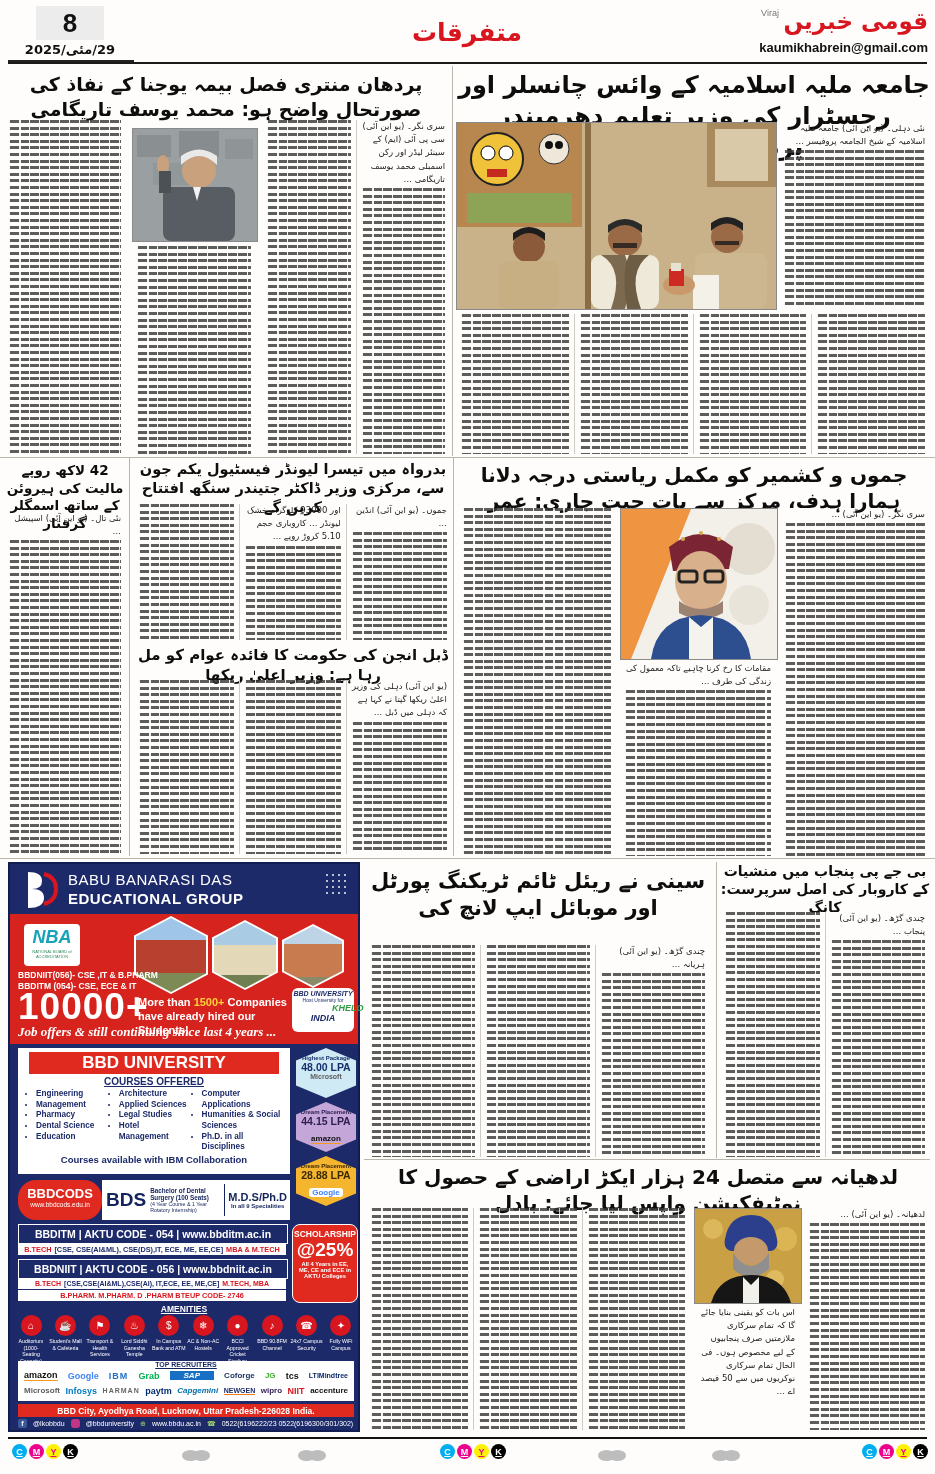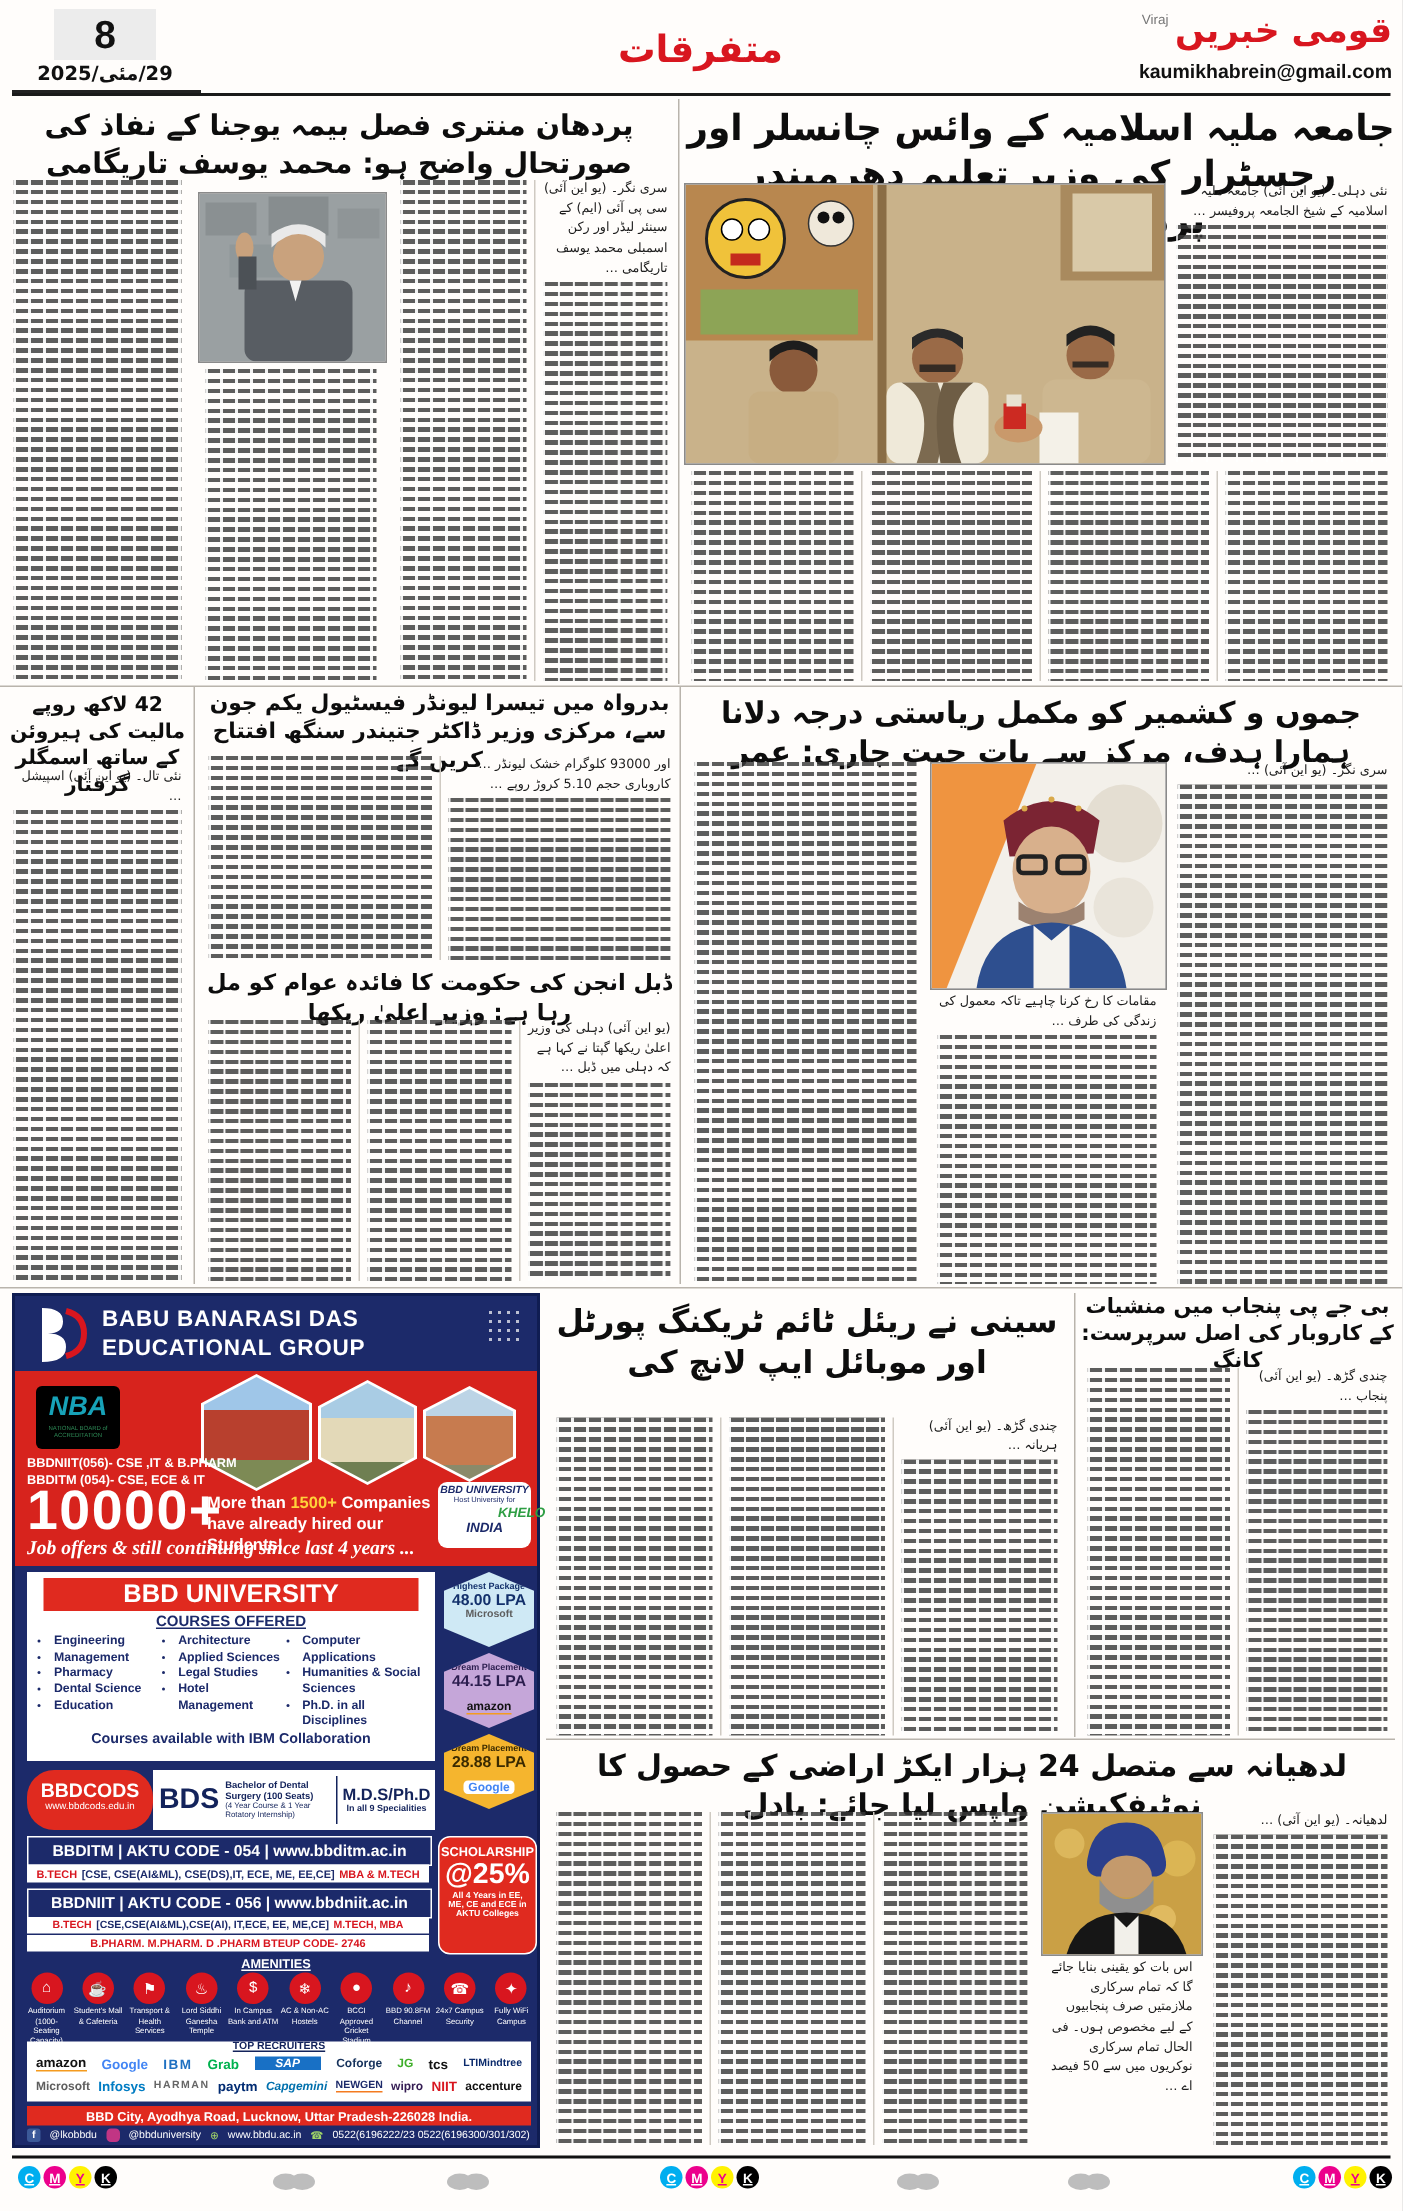--- a/index.html
+++ b/index.html
@@ -169,20 +169,24 @@
     <div class="col">
       <div class="lead urdu">نئی تال۔ (یو این آئی) اسپیشل …</div>
       <div class="ftx"></div>
     </div>
   </div>
   <div class="abs vrule" style="left:129px;top:458px;height:398px;"></div>
 
   <div class="abs urdu hl" style="left:134px;top:460px;width:318px;font-size:14.5px;">بدرواہ میں تیسرا لیونڈر فیسٹیول یکم جون سے، مرکزی وزیر ڈاکٹر جتیندر سنگھ افتتاح کریں گے</div>
   <div class="abs cols" style="left:134px;top:504px;width:318px;height:136px;">
     <div class="col">
+      <div class="lead urdu">جموں۔ (یو این آئی) انڈین …</div>
+      <div class="ftx"></div>
+    </div>
+    <div class="col">
       <div class="lead urdu">اور 93000 کلوگرام خشک لیونڈر … کاروباری حجم 5.10 کروڑ روپے …</div>
       <div class="ftx"></div>
     </div>
     <div class="col">
         <div class="ftx"></div>
       </div>
   </div>
 
   <div class="abs urdu hl" style="left:134px;top:646px;width:318px;font-size:15px;">ڈبل انجن کی حکومت کا فائدہ عوام کو مل رہا ہے: وزیر اعلیٰ ریکھا</div>
   <div class="abs cols" style="left:134px;top:680px;width:318px;height:174px;">
@@ -240,28 +244,28 @@
 
   <div class="abs hrule" style="left:0px;top:858px;width:935px;"></div>
 
   <div class="abs ad" style="left:8px;top:862px;width:352px;height:570px;">
 
     <div class="abs" style="left:0;top:0;width:100%;height:50px;">
       <svg class="abs" style="left:12px;top:6px;" width="38" height="38" viewBox="0 0 38 38">
         <path d="M6 2 q14 0 14 9 q0 8 -10 8 q12 0 12 9 q0 10 -16 10 z" fill="#ffffff"></path>
         <path d="M22 4 q12 3 12 15 q0 12 -12 15" fill="none" stroke="#d8161f" stroke-width="4"></path>
       </svg>
-      <div class="abs" style="left:58px;top:7px;font-weight:bold;font-size:15px;letter-spacing:.5px;">BABU BANARASI DAS</div>
+      <div class="abs" style="left:58px;top:7px;font-weight:normal;font-size:15px;letter-spacing:.5px;">BABU BANARASI DAS</div>
       <div class="abs" style="left:58px;top:26px;font-weight:bold;font-size:15px;letter-spacing:.5px;">EDUCATIONAL GROUP</div>
       <div class="abs" style="right:8px;top:8px;width:26px;height:26px;opacity:.7;
            background-image:radial-gradient(#fff 1px, transparent 1.3px);background-size:6px 6px;"></div>
     </div>
 
     <div class="abs" style="left:0;top:50px;width:100%;height:130px;background:#d7231d;">
-      <div class="abs" style="left:14px;top:10px;width:56px;height:42px;background:#000000;border-radius:4px;text-align:center;">
+      <div class="abs" style="left:14px;top:10px;width:56px;height:42px;background:#ffffff;border-radius:4px;text-align:center;">
         <div style="color:#17a2b8;font-weight:bold;font-style:italic;font-size:18px;line-height:26px;">NBA</div>
         <div style="color:#2e8b57;font-size:4px;line-height:1.2;">NATIONAL BOARD of ACCREDITATION</div>
       </div>
       <div class="hex abs" style="left:124px;top:2px;width:74px;height:78px;background:#fff;">
         <div class="hex" style="position:absolute;left:2px;top:2px;right:2px;bottom:2px;
              background:linear-gradient(180deg,#9fc6e8 0 30%,#b8402e 30% 75%,#7d8a55 75% 100%);"></div>
       </div>
       <div class="hex abs" style="left:202px;top:6px;width:66px;height:70px;background:#fff;">
         <div class="hex" style="position:absolute;left:2px;top:2px;right:2px;bottom:2px;
              background:linear-gradient(180deg,#a9cce4 0 35%,#e3d9b8 35% 80%,#6f7f52 80% 100%);"></div>

